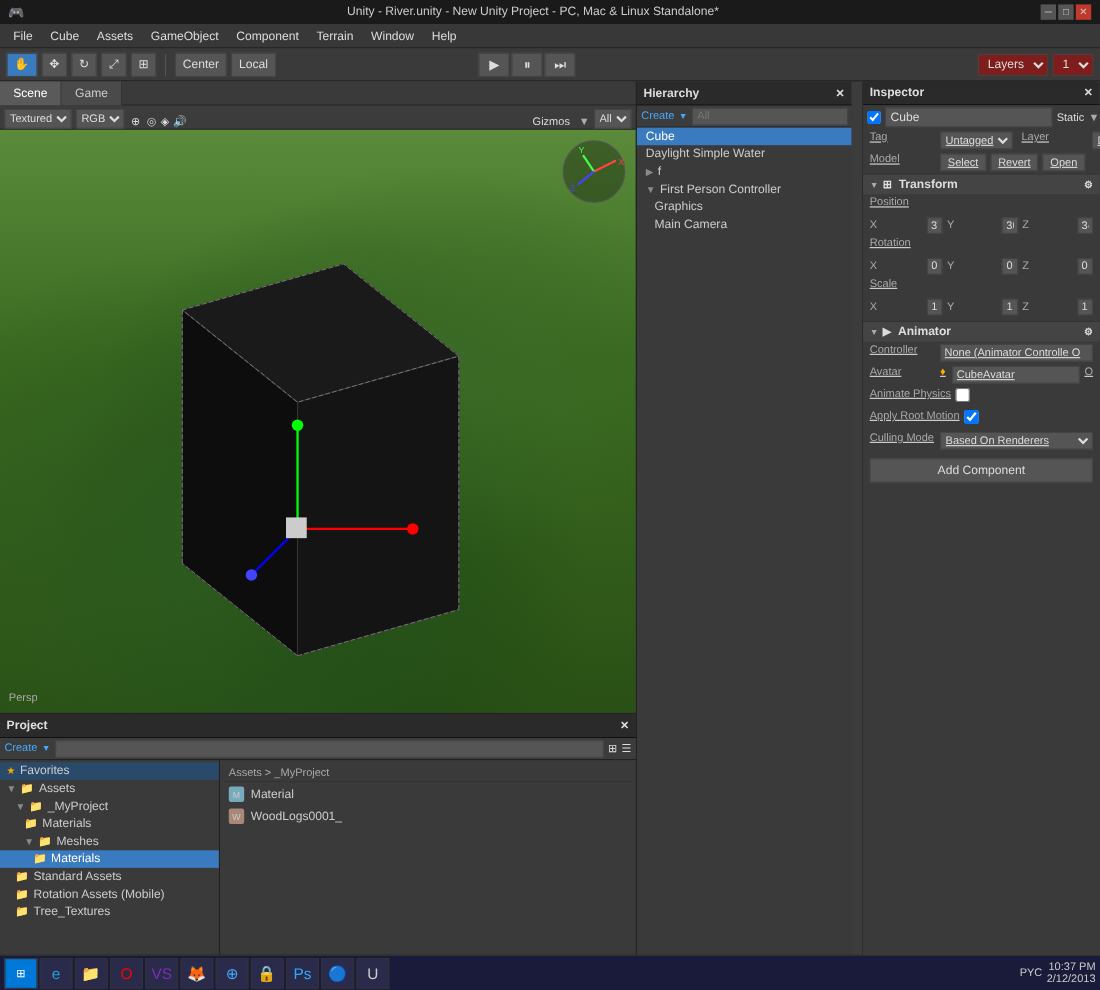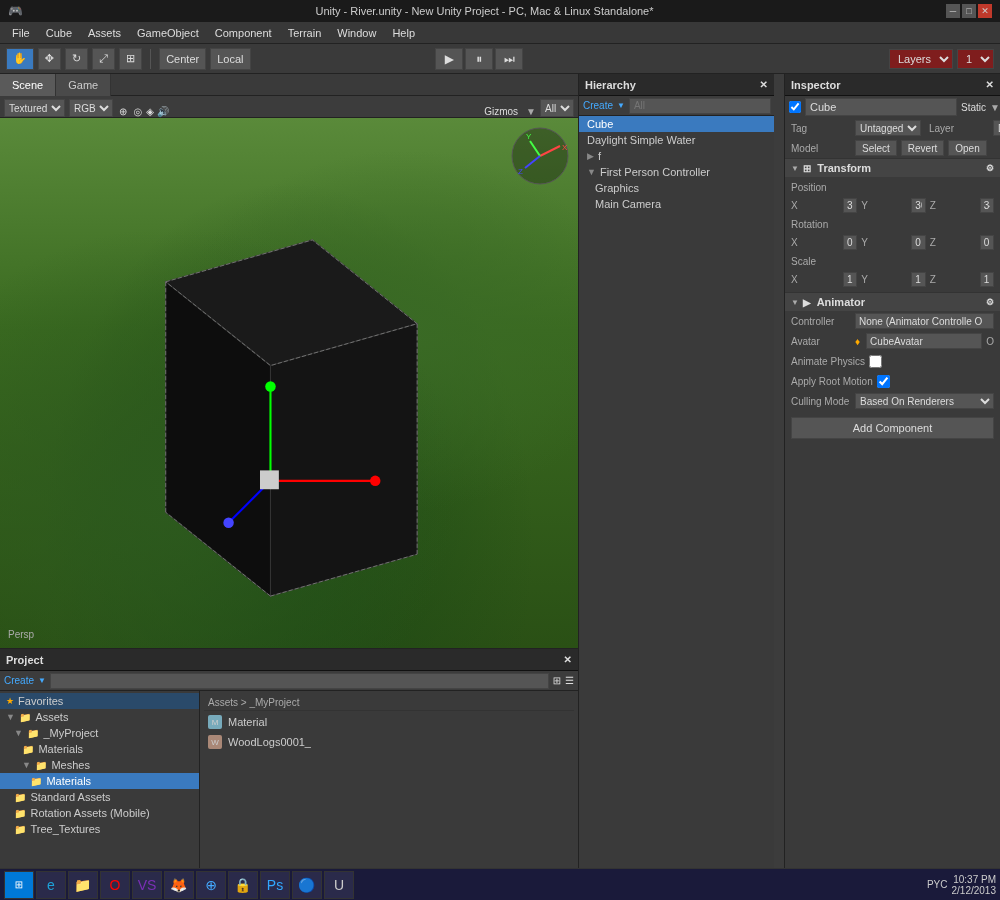--- a/index.html
+++ b/index.html
@@ -201,24 +201,25 @@
       font-weight: bold;
       height: 22px;
       display: flex;
       align-items: center;
       justify-content: space-between;
       border-bottom: 1px solid #111;
       flex-shrink: 0;
     }
     .inspector-row {
       display: flex;
-      align-items: center;
+      align-items: flex-start;
       padding: 2px 6px;
       gap: 4px;
       min-height: 20px;
+      text-decoration: underline;
     }
     .inspector-label {
       color: #aaa;
       font-size: 10px;
       min-width: 60px;
     }
     .inspector-input {
       background: #555;
       border: 1px solid #444;
       color: #ddd;

